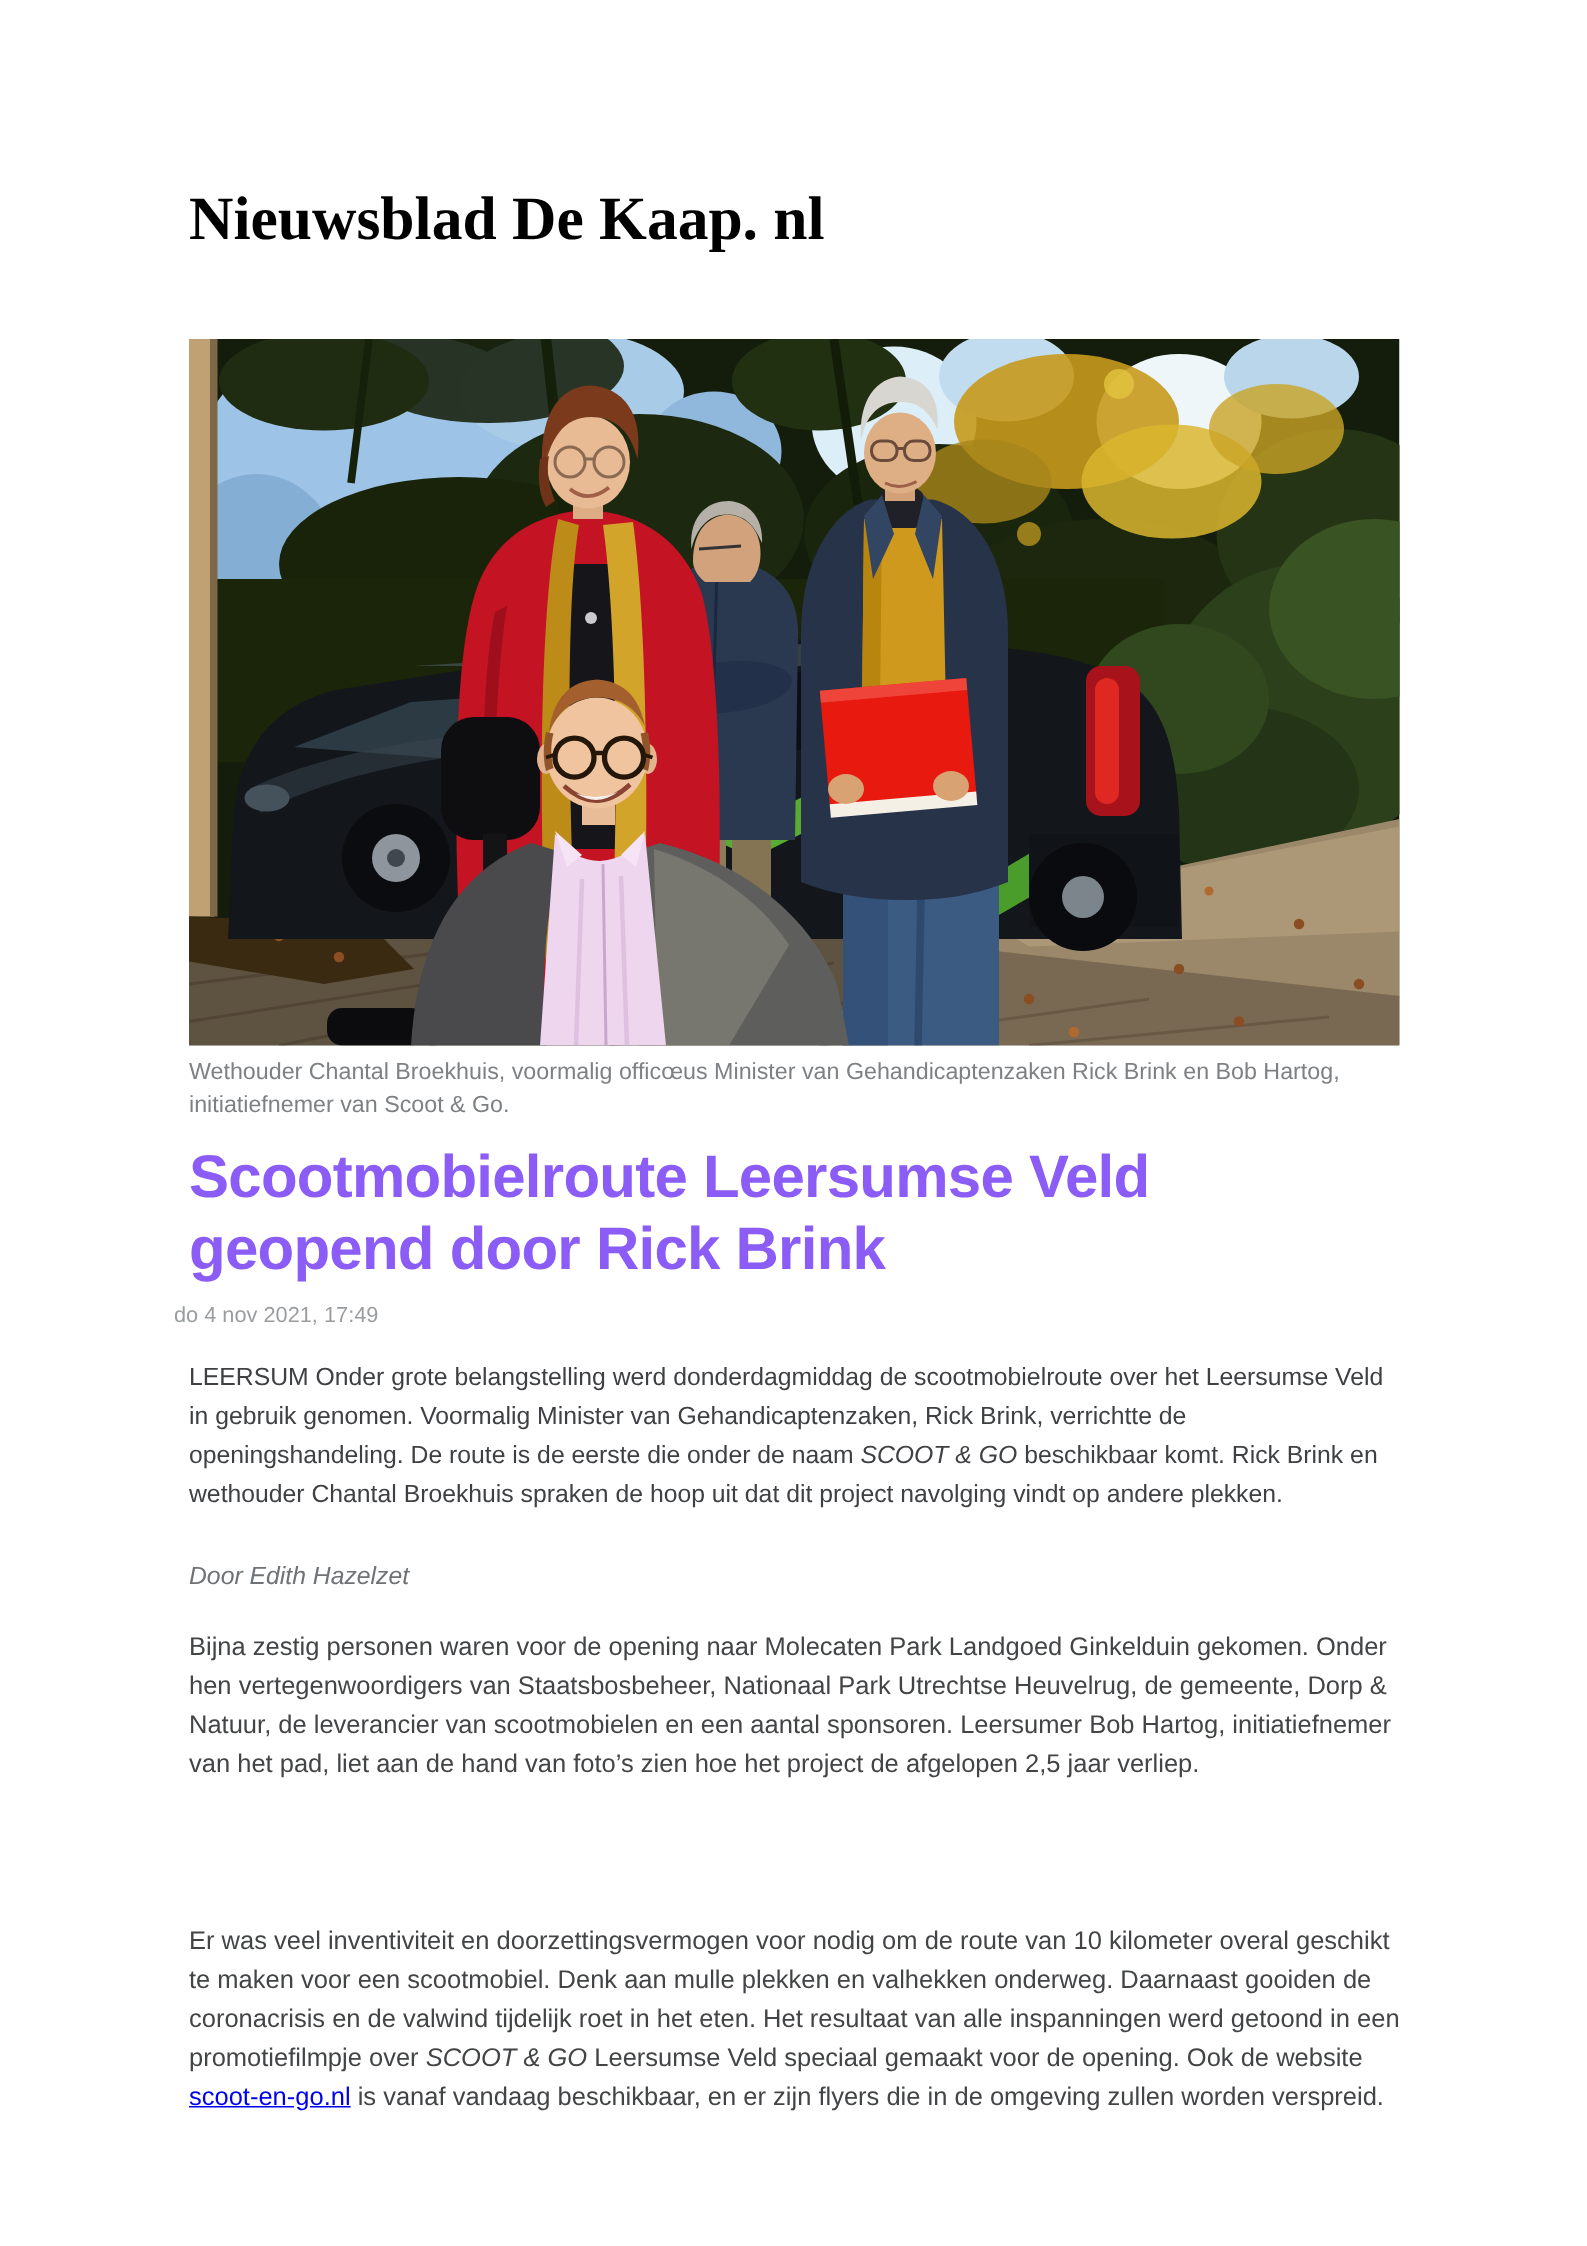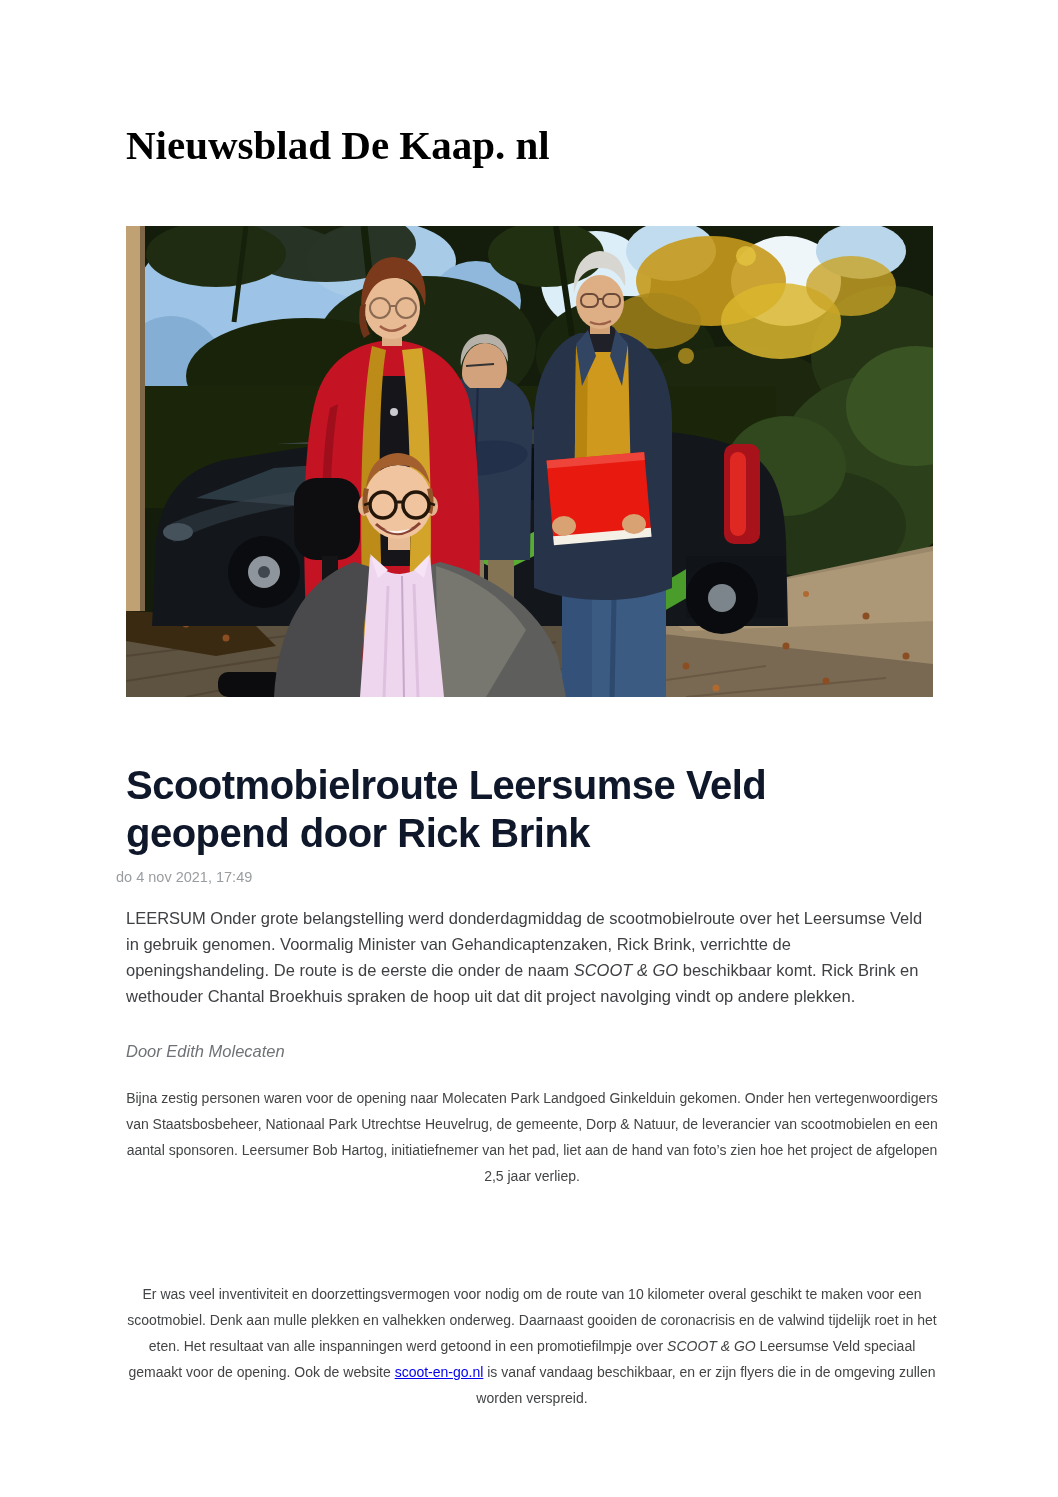--- a/index.html
+++ b/index.html
@@ -41,21 +41,21 @@
   .headline {
     position: absolute;
     left: 126px;
     top: 761px;
     width: 812px;
     margin: 0;
     font-size: 40px;
     line-height: 48px;
     font-weight: bold;
     letter-spacing: -0.5px;
-    color: #0f172a;
+    color: #8b5cf6;
   }
   .dateline {
     position: absolute;
     left: 116px;
     top: 869px;
     font-size: 14.5px;
     color: #9a9da0;
   }
   .lede {
     position: absolute;
@@ -76,24 +76,23 @@
     margin: 0;
     font-style: italic;
     font-size: 16.5px;
     color: #6f7276;
   }
   .body-para {
     position: absolute;
     left: 126px;
     width: 812px;
     margin: 0;
-    font-size: 14px;
+    font-size: 17px;
     line-height: 26px;
     color: #424446;
-    text-align: center;
   }
   .para-1 { top: 1085px; }
   .para-2 { top: 1281px; }
   .body-para em { font-style: italic; font-weight: normal; }
   .body-link {
     color: #0000ee;
     text-decoration: underline;
   }
 </style>
 </head>
@@ -275,27 +274,28 @@
         <path d="M306,262 C308,272 308,280 306,288 L301,286 C303,278 303,270 301,263 Z" fill="#92552a"></path>
         <circle cx="257" cy="279" r="13" fill="none" stroke="#241609" stroke-width="3.5"></circle>
         <circle cx="290" cy="279" r="13" fill="none" stroke="#241609" stroke-width="3.5"></circle>
         <line x1="269" y1="276" x2="278" y2="276" stroke="#241609" stroke-width="3"></line>
         <line x1="244" y1="277" x2="238" y2="279" stroke="#241609" stroke-width="2.5"></line>
         <line x1="303" y1="277" x2="309" y2="279" stroke="#241609" stroke-width="2.5"></line>
         <path d="M250,298 Q272,318 294,297" stroke="#8a4232" stroke-width="3" fill="none"></path>
         <path d="M258,303 Q272,312 286,302 Q272,308 258,303 Z" fill="#ffffff" opacity="0.9"></path>
       </g>
     </svg>
+    <figcaption class="photo-caption">Wethouder Chantal Broekhuis, voormalig officœus Minister van Gehandicaptenzaken Rick Brink en Bob Hartog, initiatiefnemer van Scoot &amp; Go.</figcaption>
   </figure>
 
   <h2 class="headline">Scootmobielroute Leersumse Veld geopend door Rick Brink</h2>
 
   <div class="dateline">do 4 nov 2021, 17:49</div>
 
   <p class="lede"><span>LEERSUM Onder grote belangstelling werd donderdagmiddag de scootmobielroute over het Leersumse Veld in gebruik genomen. Voormalig Minister van Gehandicaptenzaken, Rick Brink, verrichtte de openingshandeling. De route is de eerste die onder de naam </span><em>SCOOT &amp; GO</em><span> beschikbaar komt. Rick Brink en wethouder Chantal Broekhuis spraken de hoop uit dat dit project navolging vindt op andere plekken.</span></p>
 
-  <p class="byline">Door Edith Molecaten</p>
+  <p class="byline">Door Edith Hazelzet</p>
 
   <p class="body-para para-1">Bijna zestig personen waren voor de opening naar Molecaten Park Landgoed Ginkelduin gekomen. Onder hen vertegenwoordigers van Staatsbosbeheer, Nationaal Park Utrechtse Heuvelrug, de gemeente, Dorp &amp; Natuur, de leverancier van scootmobielen en een aantal sponsoren. Leersumer Bob Hartog, initiatiefnemer van het pad, liet aan de hand van foto’s zien hoe het project de afgelopen 2,5 jaar verliep.</p>
 
   <p class="body-para para-2"><span>Er was veel inventiviteit en doorzettingsvermogen voor nodig om de route van 10 kilometer overal geschikt te maken voor een scootmobiel. Denk aan mulle plekken en valhekken onderweg. Daarnaast gooiden de coronacrisis en de valwind tijdelijk roet in het eten. Het resultaat van alle inspanningen werd getoond in een promotiefilmpje over </span><em>SCOOT &amp; GO</em><span> Leersumse Veld speciaal gemaakt voor de opening. Ook de website </span><a href="#" class="body-link">scoot-en-go.nl</a><span> is vanaf vandaag beschikbaar, en er zijn flyers die in de omgeving zullen worden verspreid.</span></p>
 
 </div>
 
 </body></html>

